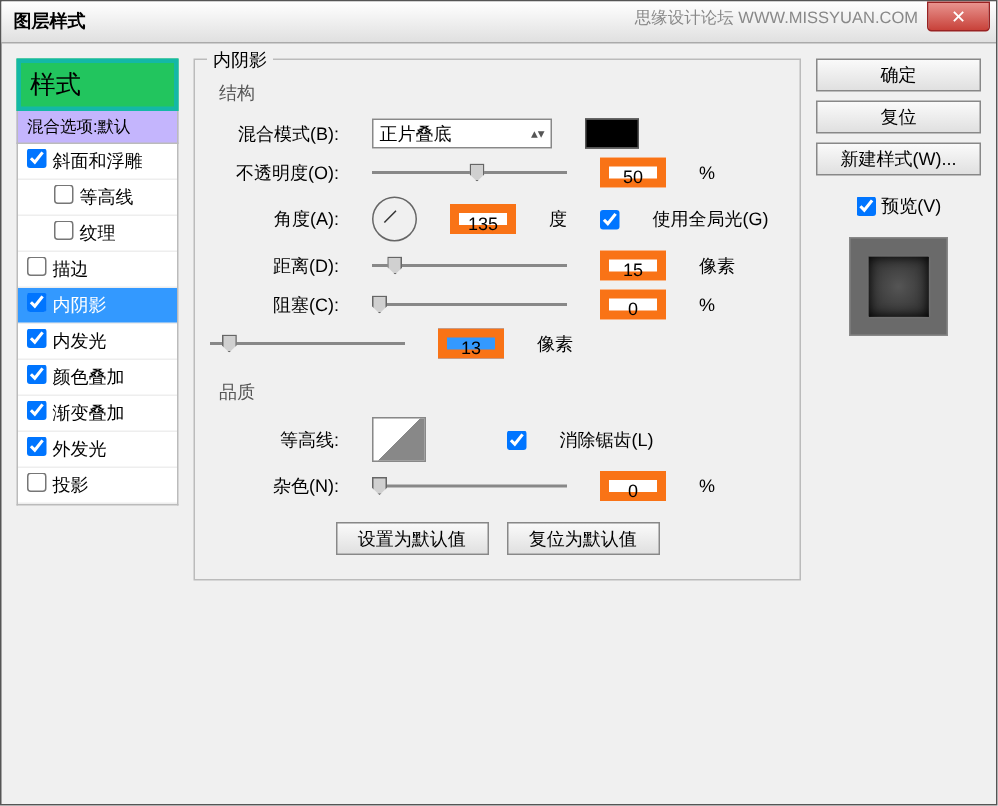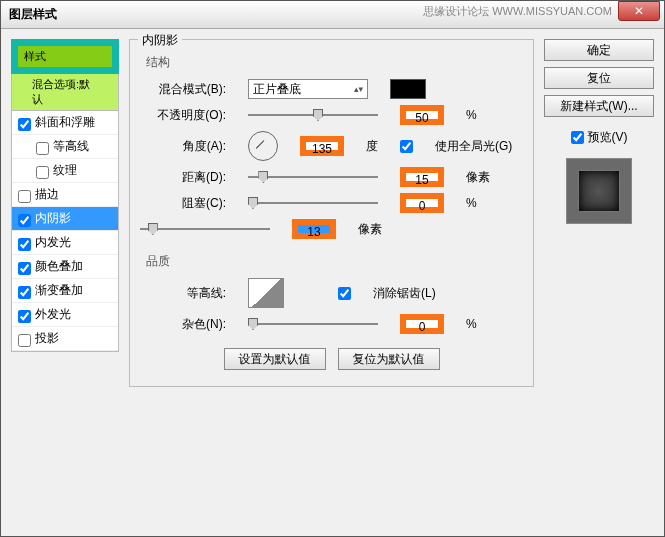--- a/index.html
+++ b/index.html
@@ -5,24 +5,24 @@
 *{box-sizing:border-box;margin:0;padding:0;font-family:"Microsoft YaHei","SimSun",sans-serif;font-size:12px}
 body{background:#999;width:665px;height:537px;overflow:hidden}
 .window{width:665px;height:537px;background:#f0f0f0;border:1px solid #555;position:relative}
 .titlebar{height:28px;background:linear-gradient(#fff,#e0e0e0);border-bottom:1px solid #aaa;display:flex;align-items:center;padding:0 8px;position:relative}
 .titlebar-text{font-weight:bold}
 .titlebar-right{position:absolute;right:4px;top:0;display:flex;align-items:center;gap:6px}
 .watermark{color:#888;font-size:11px}
 .close-btn{width:42px;height:20px;background:linear-gradient(#e8938e,#c8423a);border:1px solid #922;border-radius:0 0 3px 3px;display:flex;align-items:center;justify-content:center;color:#fff;font-size:13px;cursor:pointer}
 .body{display:flex;padding:10px;gap:10px;height:calc(100% - 28px)}
 .left{width:108px}
-.left-header{background:#84cc16;border:7px solid #14b8a6;padding:3px 6px;font-size:11px}
-.left-sub{background:#bef264;border:1px solid #bbb;border-top:0;padding:3px 20px;font-size:11px}
+.left-header{background:#22c55e;border:3px solid #14b8a6;padding:3px 6px;font-size:17px}
+.left-sub{background:#c4b5fd;border:1px solid #bbb;border-top:0;padding:3px 6px;font-size:11px}
 .left-list{border:1px solid #bbb;border-top:0}
-.left-item{padding:3px 6px;display:flex;align-items:flex-end;gap:4px;background:#fff;cursor:pointer;border-bottom:1px solid #eee}
+.left-item{padding:3px 6px;display:flex;align-items:flex-start;gap:4px;background:#fff;cursor:pointer;border-bottom:1px solid #eee}
 .left-item.indent{padding-left:24px}
 .left-item.selected{background:#3399ff;color:#fff}
 .left-item input[type=checkbox]{width:13px;height:13px}
 .center{flex:1;display:flex;flex-direction:column;gap:8px}
 .fieldset{border:1px solid #bbb;padding:10px;position:relative;background:#f0f0f0}
 .fieldset-title{position:absolute;top:-8px;left:8px;background:#f0f0f0;padding:0 4px}
 .section-label{color:#555;margin:4px 0 8px 6px}
 .row{display:flex;align-items:center;margin:6px 0;gap:22px}
 .row-label{width:86px;text-align:right}
 .select{width:120px;height:20px;border:1px solid #888;background:#fff;display:flex;align-items:center;padding:0 4px;justify-content:space-between}

